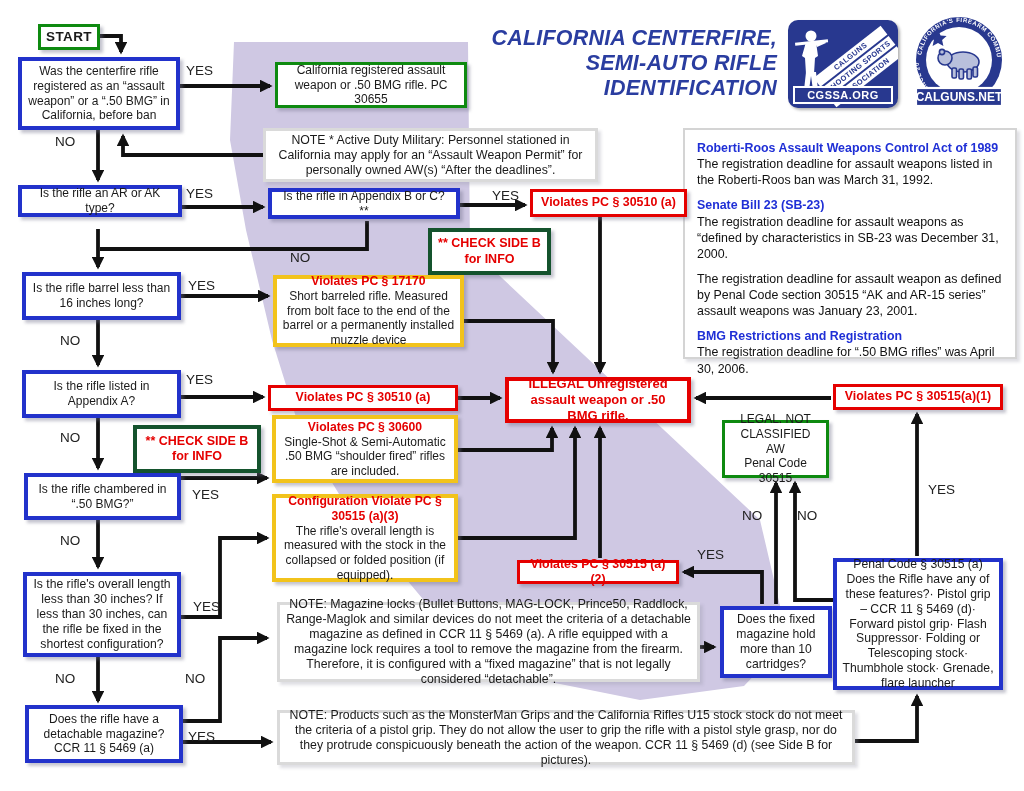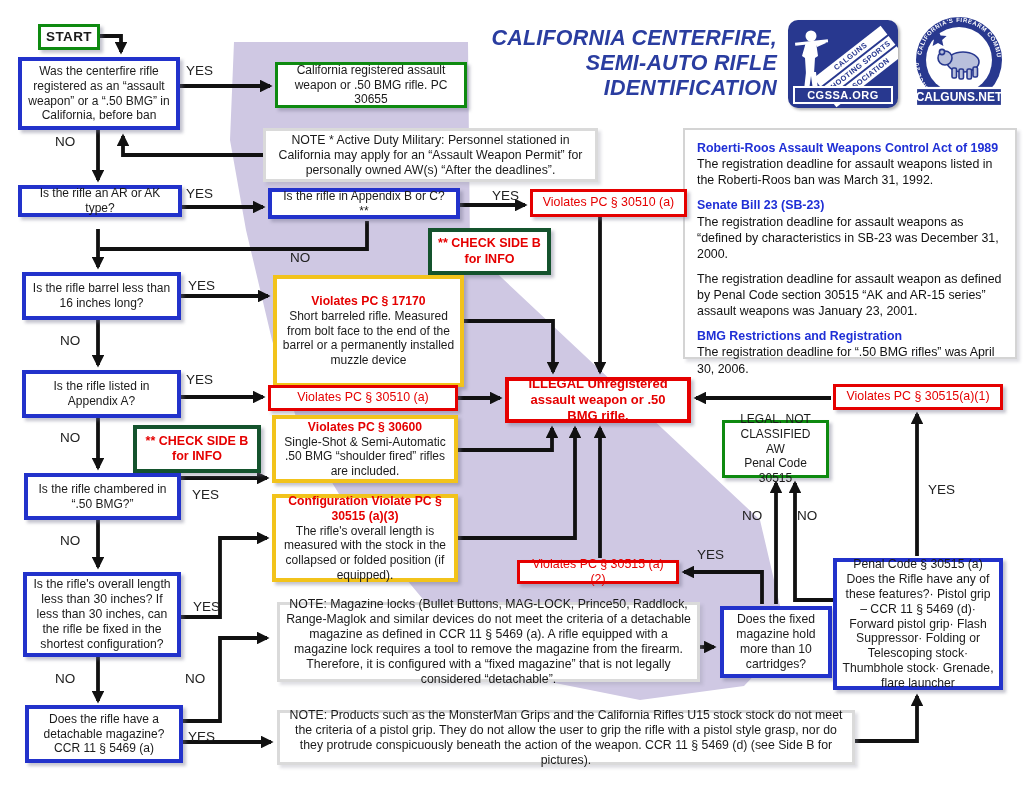--- a/index.html
+++ b/index.html
@@ -6,21 +6,21 @@
   .stage{position:relative;width:1024px;height:791px;overflow:hidden;background:#fff;
          font-family:"Liberation Sans",sans-serif;}
   .map-svg,.wires{position:absolute;left:0;top:0;}
   .box{position:absolute;background:#fff;display:flex;align-items:center;justify-content:center;
        flex-direction:column;text-align:center;box-sizing:border-box;line-height:1.22;
        color:#1a1a1a;padding:2px 5px;}
   .shadow{box-shadow:3px 3px 3px rgba(110,110,135,.4);}
   .q{border:4px solid #2232cb;font-size:12px;}
   .greenb{border:3px solid #0e8a10;font-size:12px;}
   .startb{border:3px solid #0e8a10;font-weight:bold;font-size:13.5px;letter-spacing:.4px;margin-left:16px;}
-  .redb{border:3px solid #e50000;color:#e50000;font-weight:normal;font-size:12.4px;}
+  .redb{border:3px solid #e50000;color:#e50000;font-weight:bold;font-size:12.4px;}
   .illegalb{border:4px solid #e50000;color:#e50000;font-weight:bold;font-size:13px;}
   .yellowb{border:4px solid #f2c31b;font-size:12px;}
   .yellowb .yt{color:#e50000;font-weight:bold;font-size:12.2px;}
   .yellowb .yb{color:#1a1a1a;font-size:12px;}
   .checkb{border:4px solid #14532d;color:#e50000;font-weight:bold;font-size:12.5px;}
   .noteb{border:3px solid #dadada;font-size:12.3px;box-shadow:3px 3px 3px rgba(150,150,165,.3);}
   .elabel{position:absolute;font-size:13.5px;color:#222;}
   .titleblock{position:absolute;left:455px;top:26px;width:322px;text-align:right;color:#2a3da0;
               font-weight:bold;font-style:italic;font-size:21.5px;line-height:1.16;letter-spacing:.2px;}
   .titleblock span{display:block;}
@@ -163,21 +163,21 @@
 
   <div class="box startb shadow" style="left:22px;top:24px;width:62px;height:26px">START</div>
   <div class="box q shadow" style="left:18px;top:57px;width:162px;height:73px">Was the centerfire rifle registered as an “assault weapon” or a “.50 BMG” in California, before ban</div>
   <div class="box greenb shadow" style="left:275px;top:62px;width:192px;height:46px">California registered assault weapon or .50 BMG rifle. PC 30655</div>
   <div class="box noteb" style="left:263px;top:128px;width:335px;height:54px">NOTE * Active Duty Military: Personnel stationed in California may apply for an “Assault Weapon Permit” for personally owned AW(s) “After the deadlines”.</div>
   <div class="box q shadow" style="left:18px;top:185px;width:164px;height:32px">Is the rifle an AR or AK type?</div>
   <div class="box q shadow" style="left:268px;top:188px;width:192px;height:31px">Is the rifle in Appendix B or C? **</div>
   <div class="box redb shadow" style="left:530px;top:189px;width:157px;height:28px">Violates PC § 30510 (a)</div>
   <div class="box checkb shadow" style="left:428px;top:228px;width:123px;height:47px">** CHECK SIDE B for INFO</div>
   <div class="box q shadow" style="left:22px;top:272px;width:159px;height:48px">Is the rifle barrel less than 16 inches long?</div>
-  <div class="box yellowb shadow" style="left:273px;top:275px;width:191px;height:112px">
+  <div class="box yellowb shadow" style="left:273px;top:275px;width:191px;height:72px">
     <div class="yt">Violates PC § 17170</div>
     <div class="yb">Short barreled rifle. Measured from bolt face to the end of the barrel or a permanently installed muzzle device</div>
   </div>
   <div class="box q shadow" style="left:22px;top:370px;width:159px;height:48px">Is the rifle listed in Appendix A?</div>
   <div class="box redb shadow" style="left:268px;top:385px;width:190px;height:26px">Violates PC § 30510 (a)</div>
   <div class="box illegalb shadow" style="left:505px;top:377px;width:186px;height:46px">ILLEGAL Unregistered assault weapon or .50 BMG rifle.</div>
   <div class="box checkb shadow" style="left:133px;top:425px;width:128px;height:48px">** CHECK SIDE B for INFO</div>
   <div class="box yellowb shadow" style="left:272px;top:415px;width:186px;height:68px">
     <div class="yt">Violates PC § 30600</div>
     <div class="yb">Single-Shot &amp; Semi-Automatic .50 BMG “shoulder fired” rifles are included.</div>

